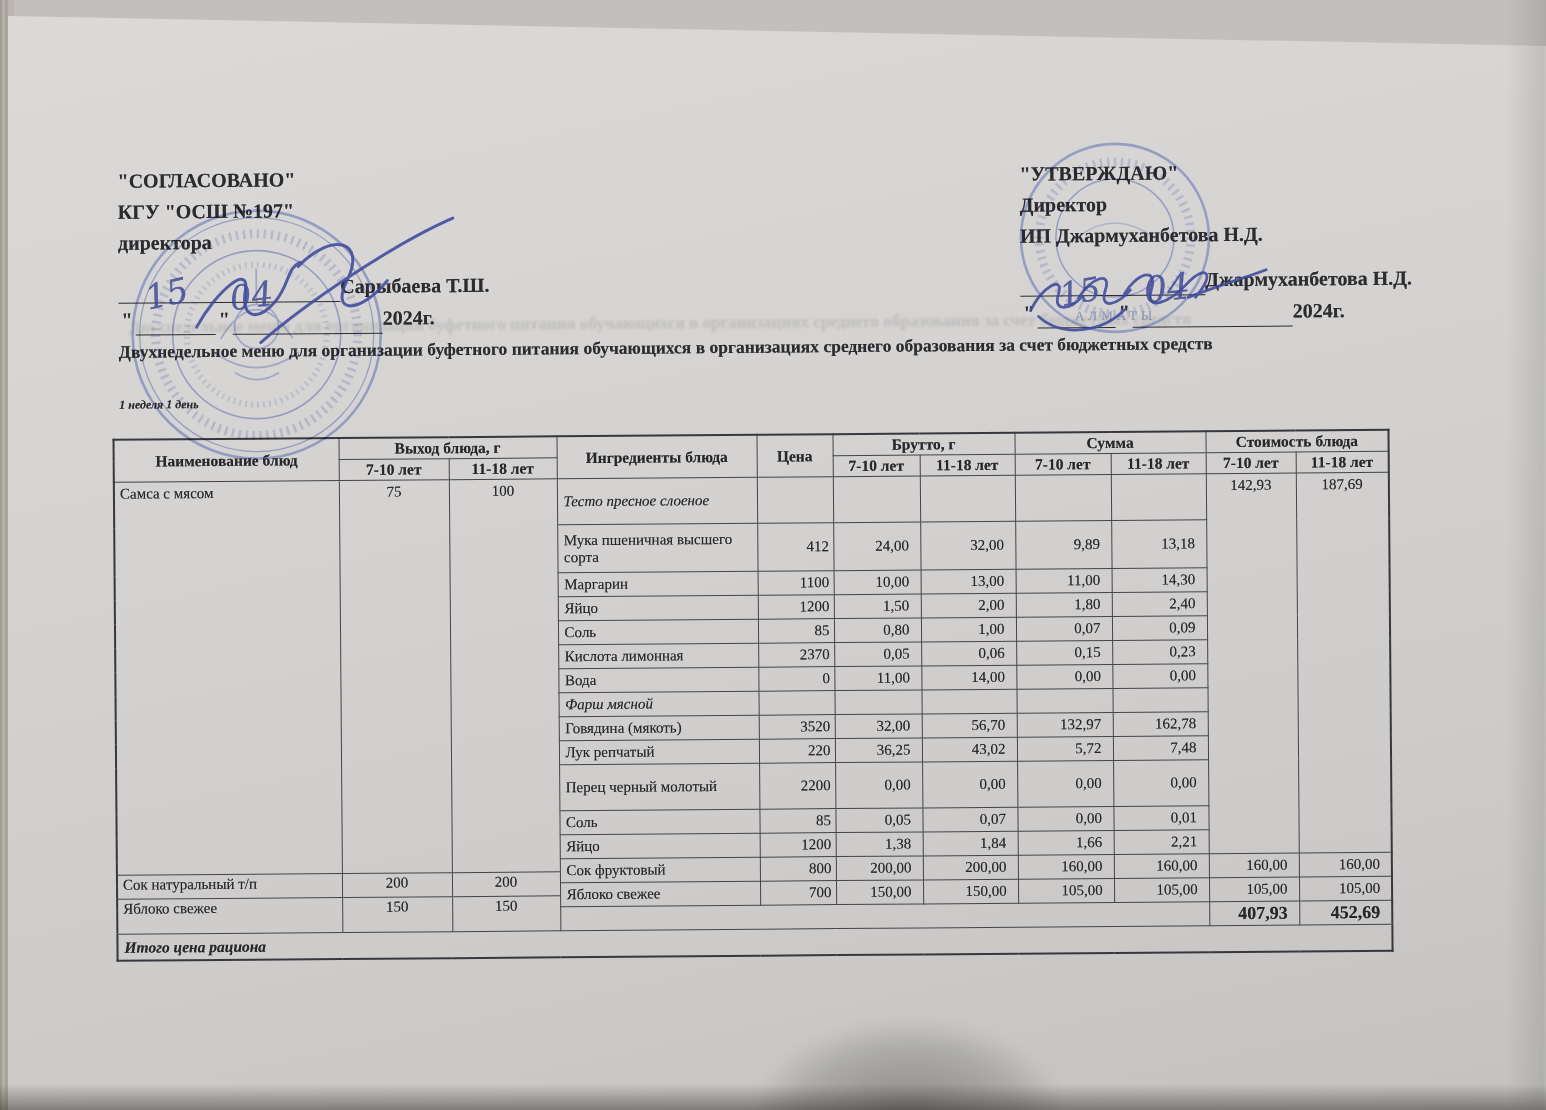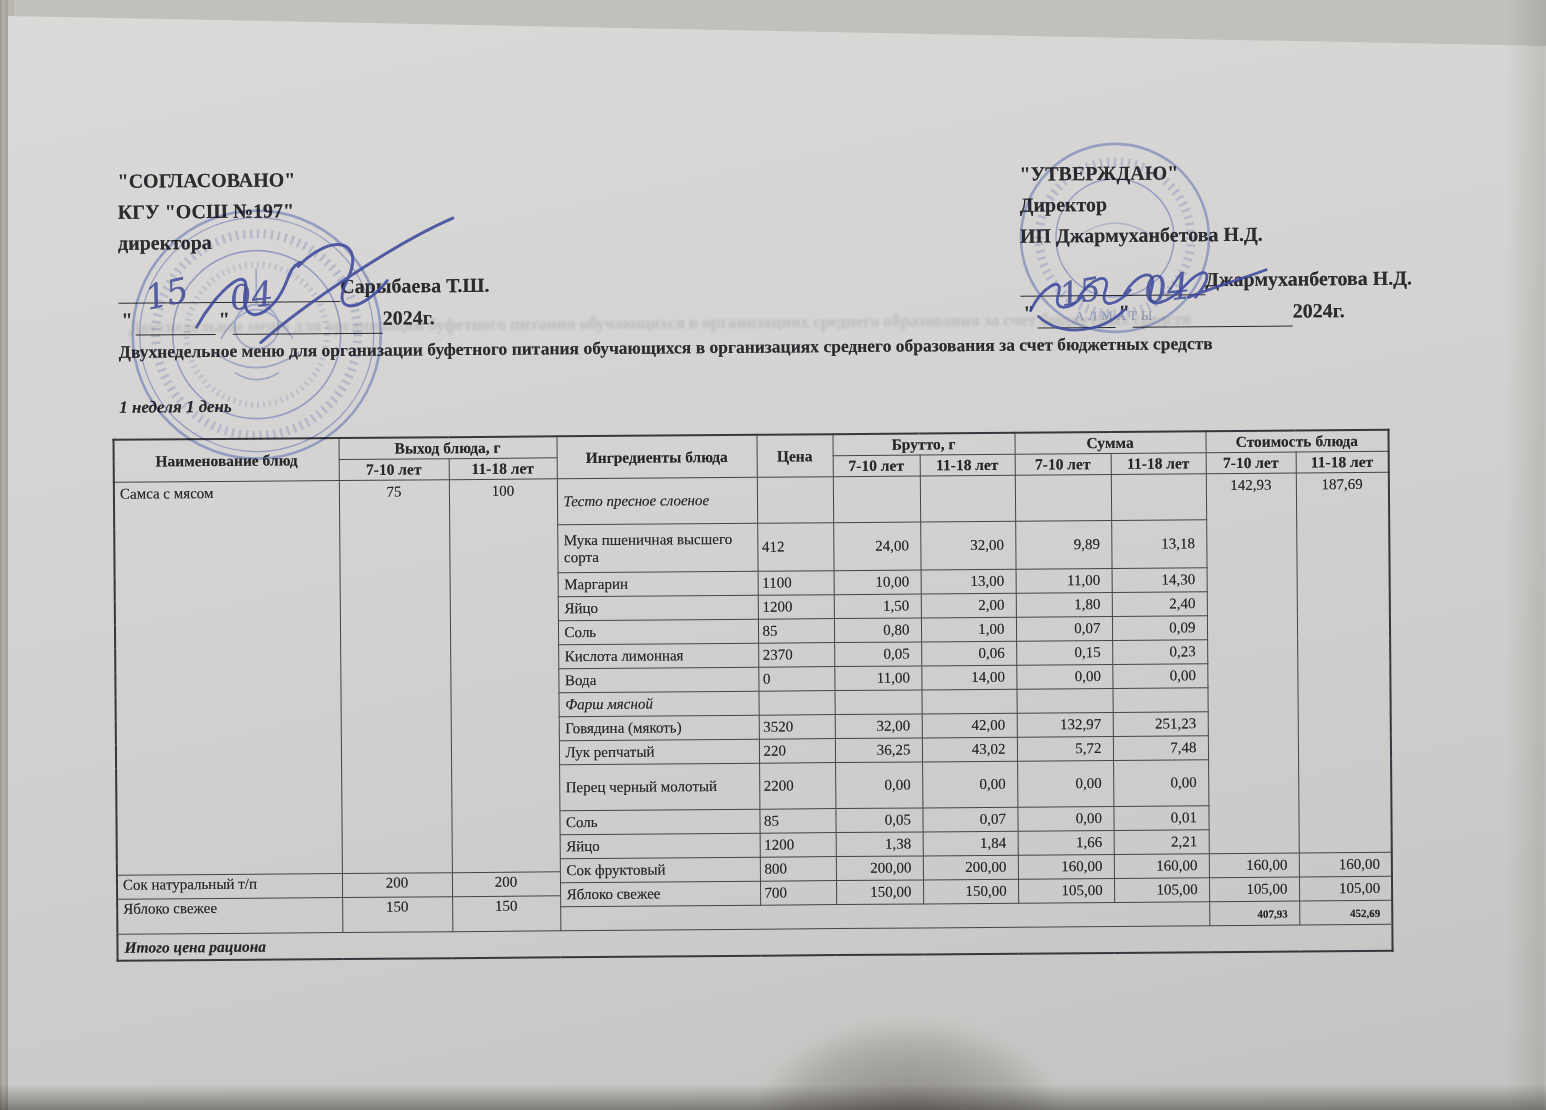--- a/index.html
+++ b/index.html
@@ -22,33 +22,33 @@
   .blk-right{left:1022px;top:160px;}
   .sigrow{display:flex;align-items:flex-end;height:45px;}
   .sigline{display:inline-block;border-bottom:1.6px solid #2b2b30;height:30px;}
   .daterow{display:flex;align-items:flex-end;height:32px;}
   .dq{margin:0 3px;}
   .dateline{display:inline-block;border-bottom:1.6px solid #2b2b30;height:26px;}
   
   .ghost-title{position:absolute;left:130px;top:312px;width:1330px;font-size:17px;font-weight:bold;
     opacity:.12;filter:blur(.8px);}
   .doc-title{position:absolute;left:120px;top:336px;width:1340px;font-size:17.5px;font-weight:bold;}
-  .subtitle{position:absolute;left:120px;top:392px;font-size:17px;font-weight:bold;font-style:italic;text-align:right;}
+  .subtitle{position:absolute;left:120px;top:392px;font-size:12px;font-weight:bold;font-style:italic;text-align:right;}
   
   table.menu{position:absolute;left:113px;top:433px;width:1275px;border-collapse:collapse;
     table-layout:fixed;font-size:15px;color:#26262b;border:2px solid #37373d;}
   .menu th,.menu td{border:1px solid #44444a;padding:0 4px;overflow:hidden;}
   .menu th{font-size:15.5px;font-weight:bold;text-align:center;padding:1px 2px;}
   .h-hd{height:21px;} .h-std{height:24px;} .h-tall{height:46px;} .h-tall2{height:48px;}
   td.ing{padding-left:6px;text-align:left;}
   td.sub{font-style:italic;}
   td.num{text-align:right;padding-right:11px;}
-  td.ctr{text-align:left;}
+  td.ctr{text-align:right;}
   td.cost-top{vertical-align:top;text-align:center;padding-top:3px;}
-  td.bold{font-weight:bold;font-size:11px;}
+  td.bold{font-weight:bold;font-size:18px;}
   td.noborder{border:none;background:transparent;}
   td.dishcol{position:relative;padding:0;vertical-align:top;}
   .dc{position:absolute;inset:0;}
   .dlab{position:absolute;left:5px;right:2px;white-space:nowrap;overflow:hidden;}
   .dnum{position:absolute;left:0;right:0;text-align:center;font-family:Liberation Serif, serif;}
   .ddiv{position:absolute;left:0;right:0;border-top:1px solid #44444a;}
   .pos0{top:3px;} .pos1{top:394px;} .pos2{top:418px;}
   .div1{top:392px;} .div2{top:416px;}
   td.itogo{font-style:italic;font-weight:bold;font-size:15.5px;padding-left:6px;height:25px;
     border-left:2px solid #37373d;border-right:2px solid #37373d;border-bottom:2px solid #37373d;}
@@ -238,23 +238,23 @@
             <td class="ctr"></td>
             <td class="num"></td>
             <td class="num"></td>
             <td class="num"></td>
             <td class="num"></td>
           </tr>
           <tr class="h-std">
             <td class="ing">Говядина (мякоть)</td>
             <td class="ctr">3520</td>
             <td class="num">32,00</td>
-            <td class="num">42,00</td>
+            <td class="num">56,70</td>
             <td class="num">132,97</td>
-            <td class="num">251,23</td>
+            <td class="num">162,78</td>
           </tr>
           <tr class="h-std">
             <td class="ing">Лук репчатый</td>
             <td class="ctr">220</td>
             <td class="num">36,25</td>
             <td class="num">43,02</td>
             <td class="num">5,72</td>
             <td class="num">7,48</td>
           </tr>
           <tr class="h-tall">

